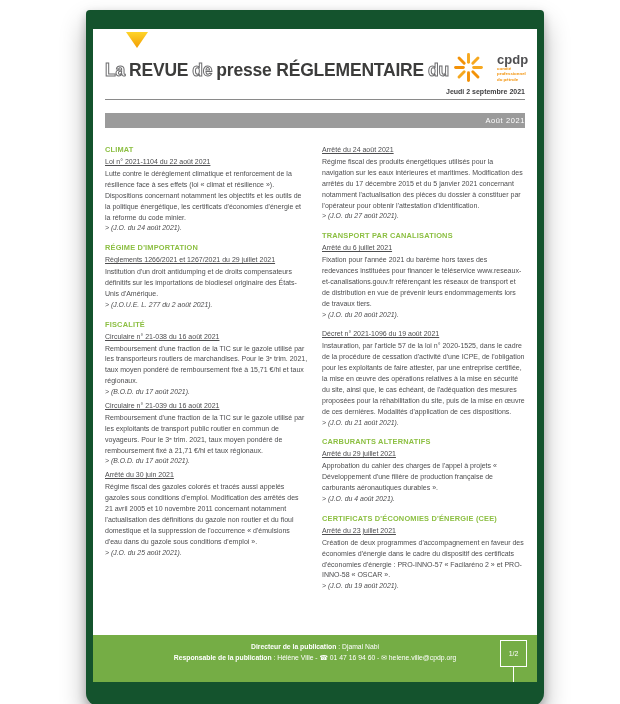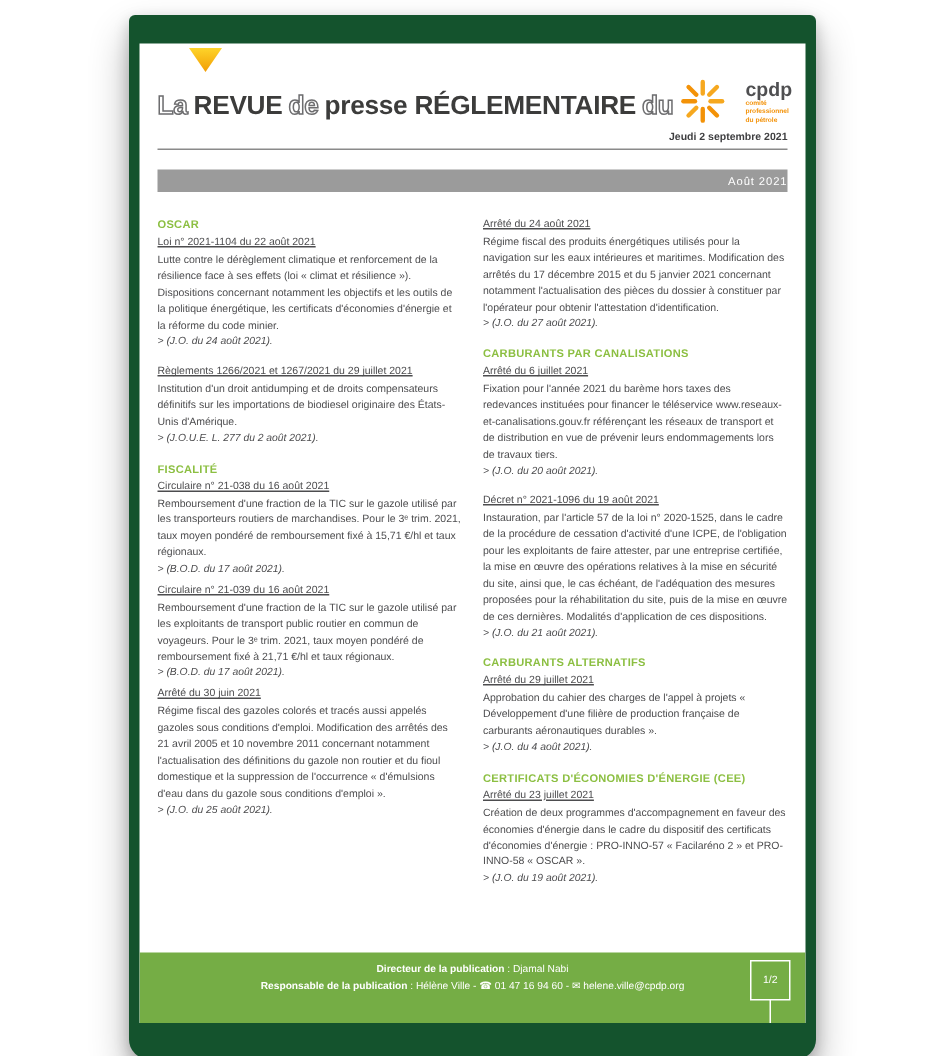--- a/index.html
+++ b/index.html
@@ -94,26 +94,27 @@
       </div>
       <div class="pub-date">Jeudi 2 septembre 2021</div>
     </div>
     <hr class="rule">
 
     <div class="period-bar">Août 2021</div>
 
     <div class="columns">
       <div class="col" id="col-left">
           <div class="section">
-            <h3 class="section-heading">OSCAR</h3>
+            <h3 class="section-heading">CLIMAT</h3>
             <p class="entry-title">Loi n° 2021-1104 du 22 août 2021</p>
             <p class="entry-body">Lutte contre le dérèglement climatique et renforcement de la résilience face à ses effets (loi « climat et résilience »). Dispositions concernant notamment les objectifs et les outils de la politique énergétique, les certificats d'économies d'énergie et la réforme du code minier.</p>
             <p class="entry-ref">&gt; (J.O. du 24 août 2021).</p>
           </div>
           <div class="section">
+            <h3 class="section-heading">RÉGIME D'IMPORTATION</h3>
             <p class="entry-title">Règlements 1266/2021 et 1267/2021 du 29 juillet 2021</p>
             <p class="entry-body">Institution d'un droit antidumping et de droits compensateurs définitifs sur les importations de biodiesel originaire des États-Unis d'Amérique.</p>
             <p class="entry-ref">&gt; (J.O.U.E. L. 277 du 2 août 2021).</p>
           </div>
           <div class="section">
             <h3 class="section-heading">FISCALITÉ</h3>
             <p class="entry-title">Circulaire n° 21-038 du 16 août 2021</p>
             <p class="entry-body">Remboursement d'une fraction de la TIC sur le gazole utilisé par les transporteurs routiers de marchandises. Pour le 3ᵉ trim. 2021, taux moyen pondéré de remboursement fixé à 15,71 €/hl et taux régionaux.</p>
             <p class="entry-ref">&gt; (B.O.D. du 17 août 2021).</p>
             <p class="entry-title">Circulaire n° 21-039 du 16 août 2021</p>
@@ -124,21 +125,21 @@
             <p class="entry-ref">&gt; (J.O. du 25 août 2021).</p>
           </div>
         </div>
       <div class="col" id="col-right">
           <div class="section">
             <p class="entry-title">Arrêté du 24 août 2021</p>
             <p class="entry-body">Régime fiscal des produits énergétiques utilisés pour la navigation sur les eaux intérieures et maritimes. Modification des arrêtés du 17 décembre 2015 et du 5 janvier 2021 concernant notamment l'actualisation des pièces du dossier à constituer par l'opérateur pour obtenir l'attestation d'identification.</p>
             <p class="entry-ref">&gt; (J.O. du 27 août 2021).</p>
           </div>
           <div class="section">
-            <h3 class="section-heading">CARBURANTS PAR CANALISATIONS</h3>
+            <h3 class="section-heading">TRANSPORT PAR CANALISATIONS</h3>
             <p class="entry-title">Arrêté du 6 juillet 2021</p>
             <p class="entry-body">Fixation pour l'année 2021 du barème hors taxes des redevances instituées pour financer le téléservice www.reseaux-et-canalisations.gouv.fr référençant les réseaux de transport et de distribution en vue de prévenir leurs endommagements lors de travaux tiers.</p>
             <p class="entry-ref">&gt; (J.O. du 20 août 2021).</p>
           </div>
           <div class="section">
             <p class="entry-title">Décret n° 2021-1096 du 19 août 2021</p>
             <p class="entry-body">Instauration, par l'article 57 de la loi n° 2020-1525, dans le cadre de la procédure de cessation d'activité d'une ICPE, de l'obligation pour les exploitants de faire attester, par une entreprise certifiée, la mise en œuvre des opérations relatives à la mise en sécurité du site, ainsi que, le cas échéant, de l'adéquation des mesures proposées pour la réhabilitation du site, puis de la mise en œuvre de ces dernières. Modalités d'application de ces dispositions.</p>
             <p class="entry-ref">&gt; (J.O. du 21 août 2021).</p>
           </div>
           <div class="section">

